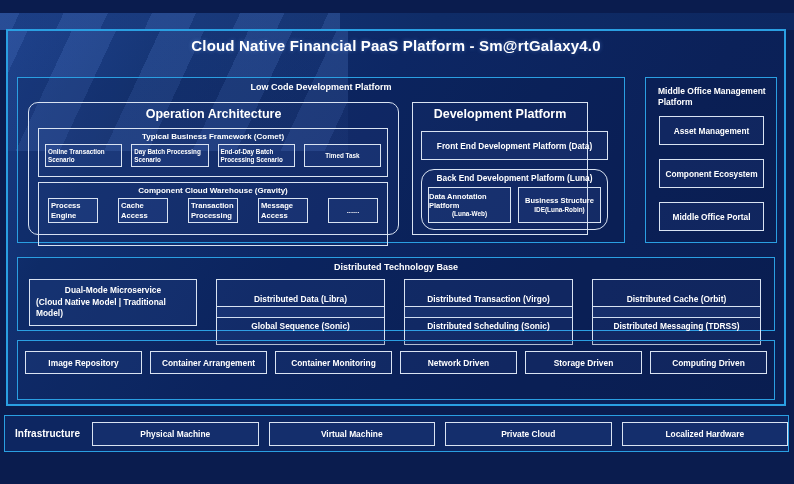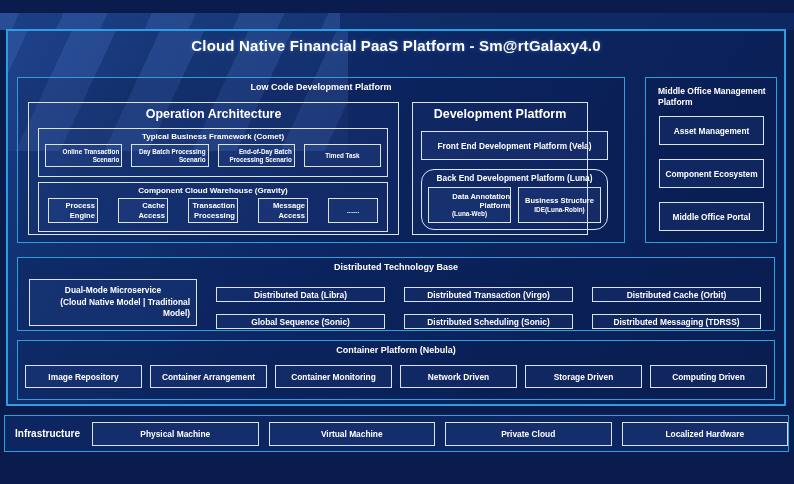--- a/index.html
+++ b/index.html
@@ -36,49 +36,49 @@
   }
   .section {
     position:absolute;
     border:1.5px solid #2a9fe2;
     background:rgba(6,22,66,0.18);
   }
   .section-label { text-align:center; font-weight:bold; font-size:9px; padding-top:4px; }
   .whitebox { position:absolute; border:1.2px solid #d9e3f2; background:rgba(116,160,255,0.04); }
   .leaf {
     border:1.1px solid #d9e3f2; background:rgba(116,160,255,0.07);
-    display:flex; align-items:center; justify-content:center; text-align:right;
+    display:flex; align-items:center; justify-content:center; text-align:left;
     font-weight:bold; color:#fff;
   }
   
   .low-code { left:9px; top:46px; width:608px; height:166px; }
-  .op-arch { left:10px; top:24px; width:371px; height:133px; }
+  .op-arch { left:10px; top:24px; width:371px; height:133px;border-radius:10px; }
   .box-title { text-align:center; font-weight:bold; font-size:12.5px; padding-top:4px; }
   .group { position:absolute; border:1.1px solid #d9e3f2; background:rgba(116,160,255,0.03); }
   .group-label { text-align:center; font-weight:bold; font-size:8px; padding-top:3px; }
   .typical { left:9px; top:25px; width:350px; height:49px; }
   .typical-row { display:flex; gap:9px; padding:3px 6px 0; }
   .typical-row .leaf { height:23px; font-size:6.3px; line-height:1.25; flex:1; padding:0 2px; }
-  .warehouse { left:9px; top:79px; width:350px; height:50px; }
+  .warehouse { left:9px; top:79px; width:350px; height:64px; }
   .warehouse-row { display:flex; gap:20px; padding:3px 9px 0; }
   .warehouse-row .leaf { height:25px; font-size:7.6px; line-height:1.2; flex:1; padding:0 2px; }
   .dev-platform { left:394px; top:24px; width:176px; height:133px; }
   .front-end { left:8px; top:28px; width:187px; height:29px; font-size:8.3px; }
   .back-end { left:8px; top:66px; width:187px; height:61px;border-radius:13px; }
   .back-end-row { display:flex; gap:7px; padding:4px 6px 0; }
   .back-end-row .leaf { height:36px; flex:1; flex-direction:column; font-size:7.5px; line-height:1.25; }
   .back-end-row .leaf .sub { font-size:6.4px; font-weight:bold; }
   
   .middle-office { left:637px; top:46px; width:132px; height:166px; }
   .mo-label { font-weight:bold; font-size:8.5px; line-height:1.35; padding:8px 0 0 12px; width:120px; }
   .mo-item { position:absolute; left:13px; width:105px; height:29px; font-size:8.3px; }
   
   .distributed { left:9px; top:226px; width:758px; height:74px; }
   .dual-mode { left:11px; top:21px; width:168px; height:47px; flex-direction:column; font-size:8.4px; line-height:1.35; padding:0 6px; }
-  .dist-item { position:absolute; width:169px; height:15px; font-size:8.4px;margin-top:8px; }
+  .dist-item { position:absolute; width:169px; height:39px; font-size:8.4px; }
   
   .container-platform { left:9px; top:309px; width:758px; height:60px; }
   .cp-row { display:flex; gap:8px; padding:10px 7px 0; }
   .cp-row .leaf { height:23px; font-size:8.4px; flex:1; }
   
   .infrastructure {
     position:absolute; left:4px; top:415px; width:785px; height:37px;
     border:1.5px solid #2a9fe2; background:#0d2661;
     display:flex; align-items:center;
   }
@@ -122,21 +122,21 @@
           <div class="leaf">Transaction Processing</div>
           <div class="leaf">Message Access</div>
           <div class="leaf">......</div>
         </div>
       </div>
     </div>
 
     <div class="whitebox dev-platform">
       <div class="box-title">Development Platform</div>
 
-      <div class="whitebox front-end leaf" style="display:flex;">Front End Development Platform (Vela)</div>
+      <div class="whitebox front-end leaf" style="display:flex;">Front End Development Platform (Data)</div>
 
       <div class="group back-end">
         <div class="group-label" style="font-size:8.3px">Back End Development Platform (Luna)</div>
         <div class="back-end-row">
           <div class="leaf">
             <span>Data Annotation Platform</span>
             <span class="sub">(Luna-Web)</span>
           </div>
           <div class="leaf">
             <span>Business Structure</span>
@@ -162,21 +162,20 @@
     </div>
     <div class="leaf dist-item" style="left:198px; top:21px">Distributed Data (Libra)</div>
     <div class="leaf dist-item" style="left:198px; top:48px">Global Sequence (Sonic)</div>
     <div class="leaf dist-item" style="left:386px; top:21px">Distributed Transaction (Virgo)</div>
     <div class="leaf dist-item" style="left:386px; top:48px">Distributed Scheduling (Sonic)</div>
     <div class="leaf dist-item" style="left:574px; top:21px">Distributed Cache (Orbit)</div>
     <div class="leaf dist-item" style="left:574px; top:48px">Distributed Messaging (TDRSS)</div>
   </div>
 
   <div class="section container-platform">
-    <div class="section-label">Container Platform (Nebula)</div>
     <div class="cp-row">
       <div class="leaf">Image Repository</div>
       <div class="leaf">Container Arrangement</div>
       <div class="leaf">Container Monitoring</div>
       <div class="leaf">Network Driven</div>
       <div class="leaf">Storage Driven</div>
       <div class="leaf">Computing Driven</div>
     </div>
   </div>
 </div>

